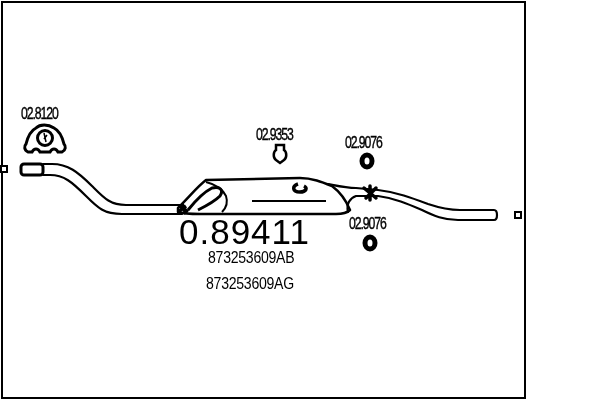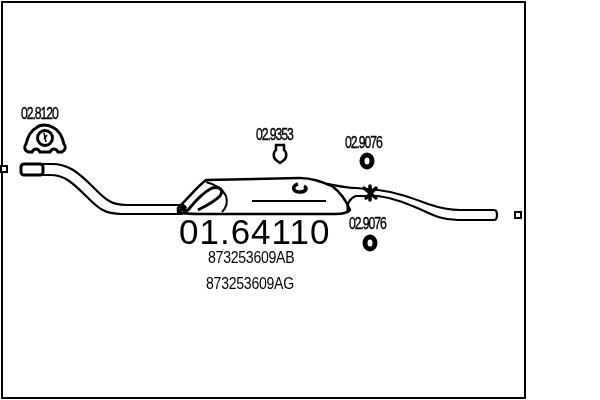--- a/index.html
+++ b/index.html
@@ -61,16 +61,16 @@
   <g fill="none" stroke="#000" stroke-width="5">
     <ellipse cx="370" cy="243" rx="5" ry="6"></ellipse>
   </g>
 </svg>
 
 <div class="lbl part-code" style="left:21px; top:104px;">02.8120</div>
 <div class="lbl part-code" style="left:256px; top:125px;">02.9353</div>
 <div class="lbl part-code" style="left:345px; top:133px;">02.9076</div>
 <div class="lbl part-code" style="left:349px; top:214px;">02.9076</div>
 
-<div class="lbl main-code" style="left:179px; top:212px;">01.64110</div>
+<div class="lbl main-code" style="left:179px; top:212px;">0.89411</div>
 
 <div class="lbl oem" style="left:208px; top:249px;">873253609AB</div>
 <div class="lbl oem" style="left:206px; top:275px;">873253609AG</div>
 
 </body></html>

